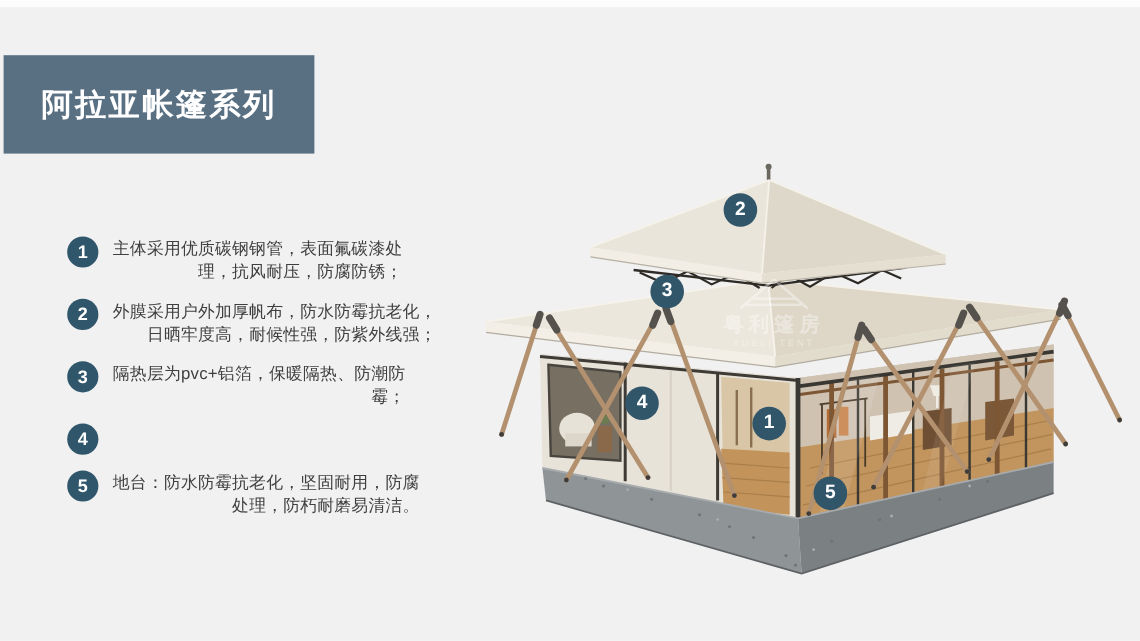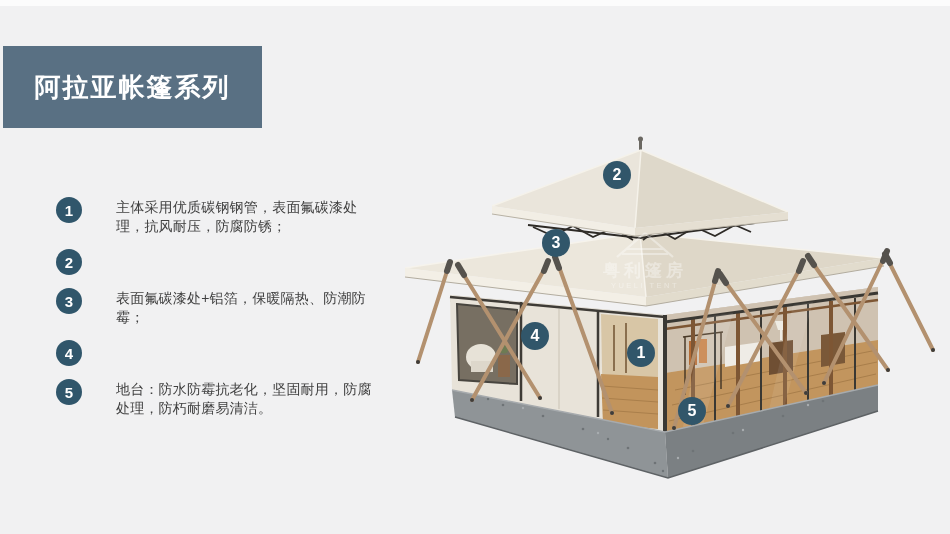--- a/index.html
+++ b/index.html
@@ -1,27 +1,27 @@
 <!DOCTYPE html>
 <html><head>
 <meta charset="utf-8">
 <style>
   html,body{margin:0;padding:0;}
   .page{position:relative;width:950px;height:534px;background:#f1f1f2;overflow:hidden;
-        font-family:"Liberation Sans","DejaVu Sans",sans-serif;}
+        font-family:"Liberation Sans","DejaVu Sans",sans-serif;text-align:right;}
   .top-strip{position:absolute;left:0;top:0;width:950px;height:6px;background:#fcfcfc;}
   .banner{position:absolute;left:3px;top:46px;width:259px;height:82px;background:#597083;
           display:flex;align-items:center;justify-content:center;}
   .banner h1{margin:0;color:#ffffff;font-size:26px;font-weight:bold;letter-spacing:2px;white-space:nowrap;}
   .features{position:absolute;left:56px;top:197px;width:316px;}
   .feature{display:flex;align-items:flex-start;margin-bottom:13px;}
   .num-badge{width:26px;height:26px;border-radius:50%;background:#30566b;color:#fff;
              font-size:15px;font-weight:bold;display:flex;align-items:center;justify-content:center;
              flex:0 0 26px;}
-  .feature-text{margin:1px 0 0 34px;font-size:14px;line-height:19px;color:#3f3f3f;
+  .feature-text{margin:1px 0 0 12px;font-size:14px;line-height:19px;color:#3f3f3f;
                 white-space:pre-line;letter-spacing:.2px;}
   .tent{position:absolute;left:393px;top:133px;width:560px;height:360px;}
   .tent svg{position:absolute;left:0;top:0;}
   .callout{position:absolute;width:28px;height:28px;border-radius:50%;background:#31566a;color:#fff;
            font-size:16px;font-weight:bold;display:flex;align-items:center;justify-content:center;
            z-index:3;}
   .wm-cn{font-size:17px;letter-spacing:4px;font-weight:bold;}
   .wm-en{font-size:7.5px;letter-spacing:2.5px;}
 </style>
 </head>
@@ -35,24 +35,26 @@
   </div>
 
   <div class="features">
     <div class="feature">
       <div class="num-badge">1</div>
       <p class="feature-text">主体采用优质碳钢钢管，表面氟碳漆处
 理，抗风耐压，防腐防锈；</p>
     </div>
     <div class="feature">
       <div class="num-badge">2</div>
+      <p class="feature-text">外膜采用户外加厚帆布，防水防霉抗老化，
+日晒牢度高，耐候性强，防紫外线强；</p>
     </div>
     <div class="feature">
       <div class="num-badge">3</div>
-      <p class="feature-text">表面氟碳漆处+铝箔，保暖隔热、防潮防
+      <p class="feature-text">隔热层为pvc+铝箔，保暖隔热、防潮防
 霉；</p>
     </div>
     <div class="feature">
       <div class="num-badge">4</div>
     </div>
     <div class="feature">
       <div class="num-badge">5</div>
       <p class="feature-text">地台：防水防霉抗老化，坚固耐用，防腐
 处理，防朽耐磨易清洁。</p>
     </div>

